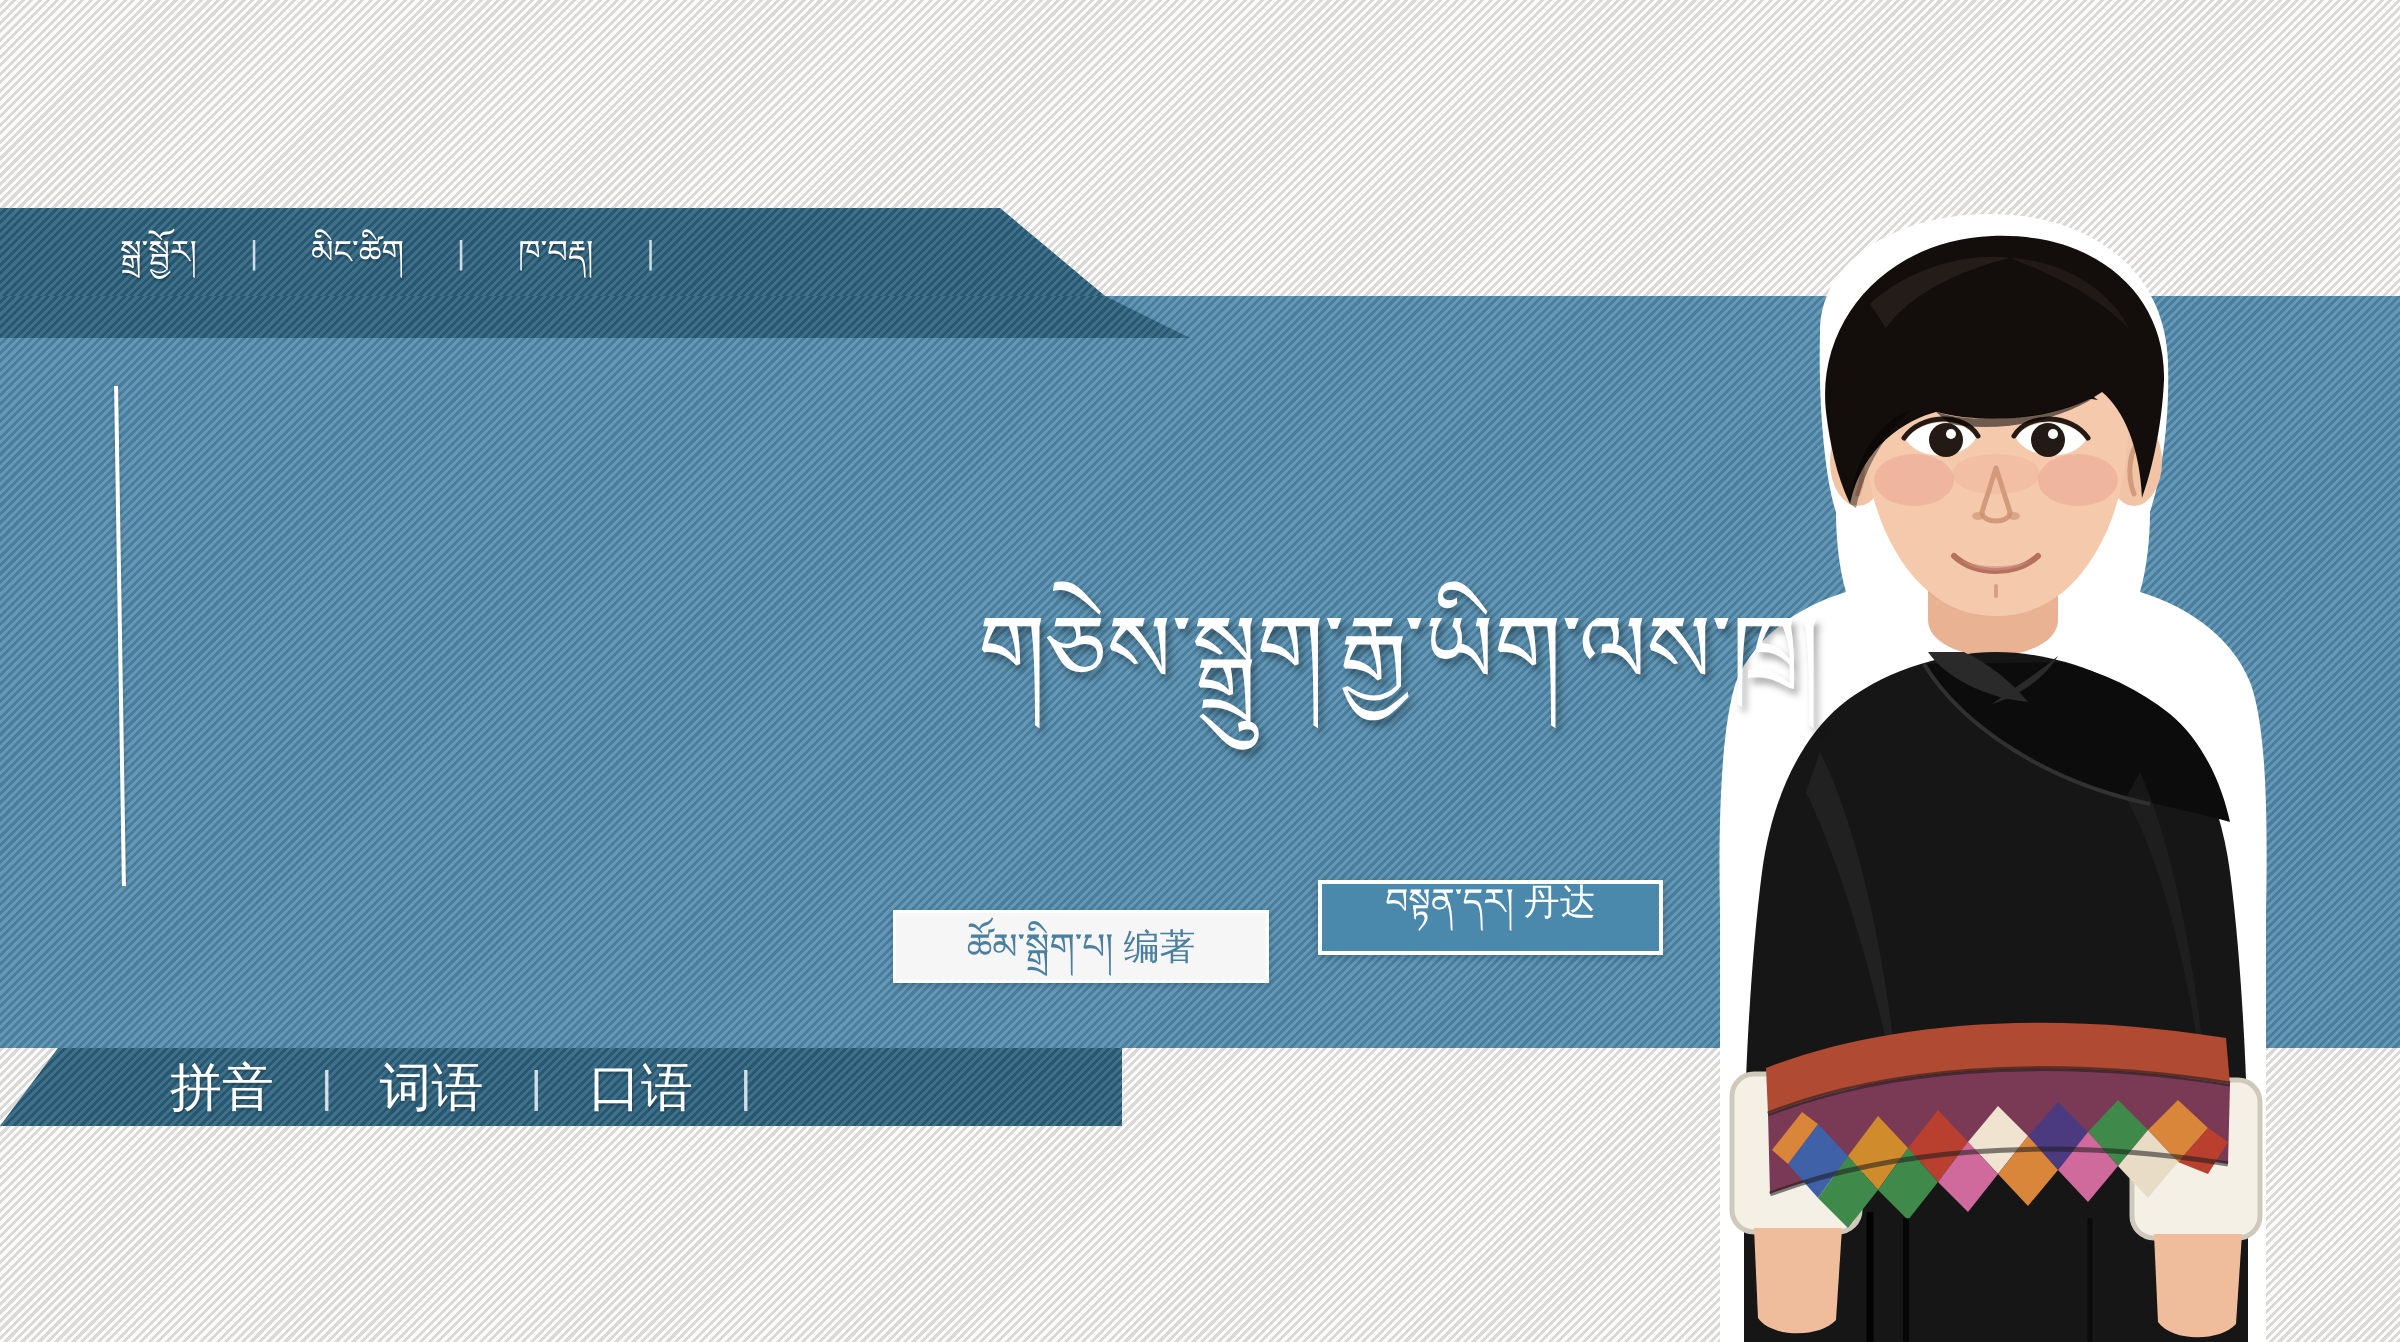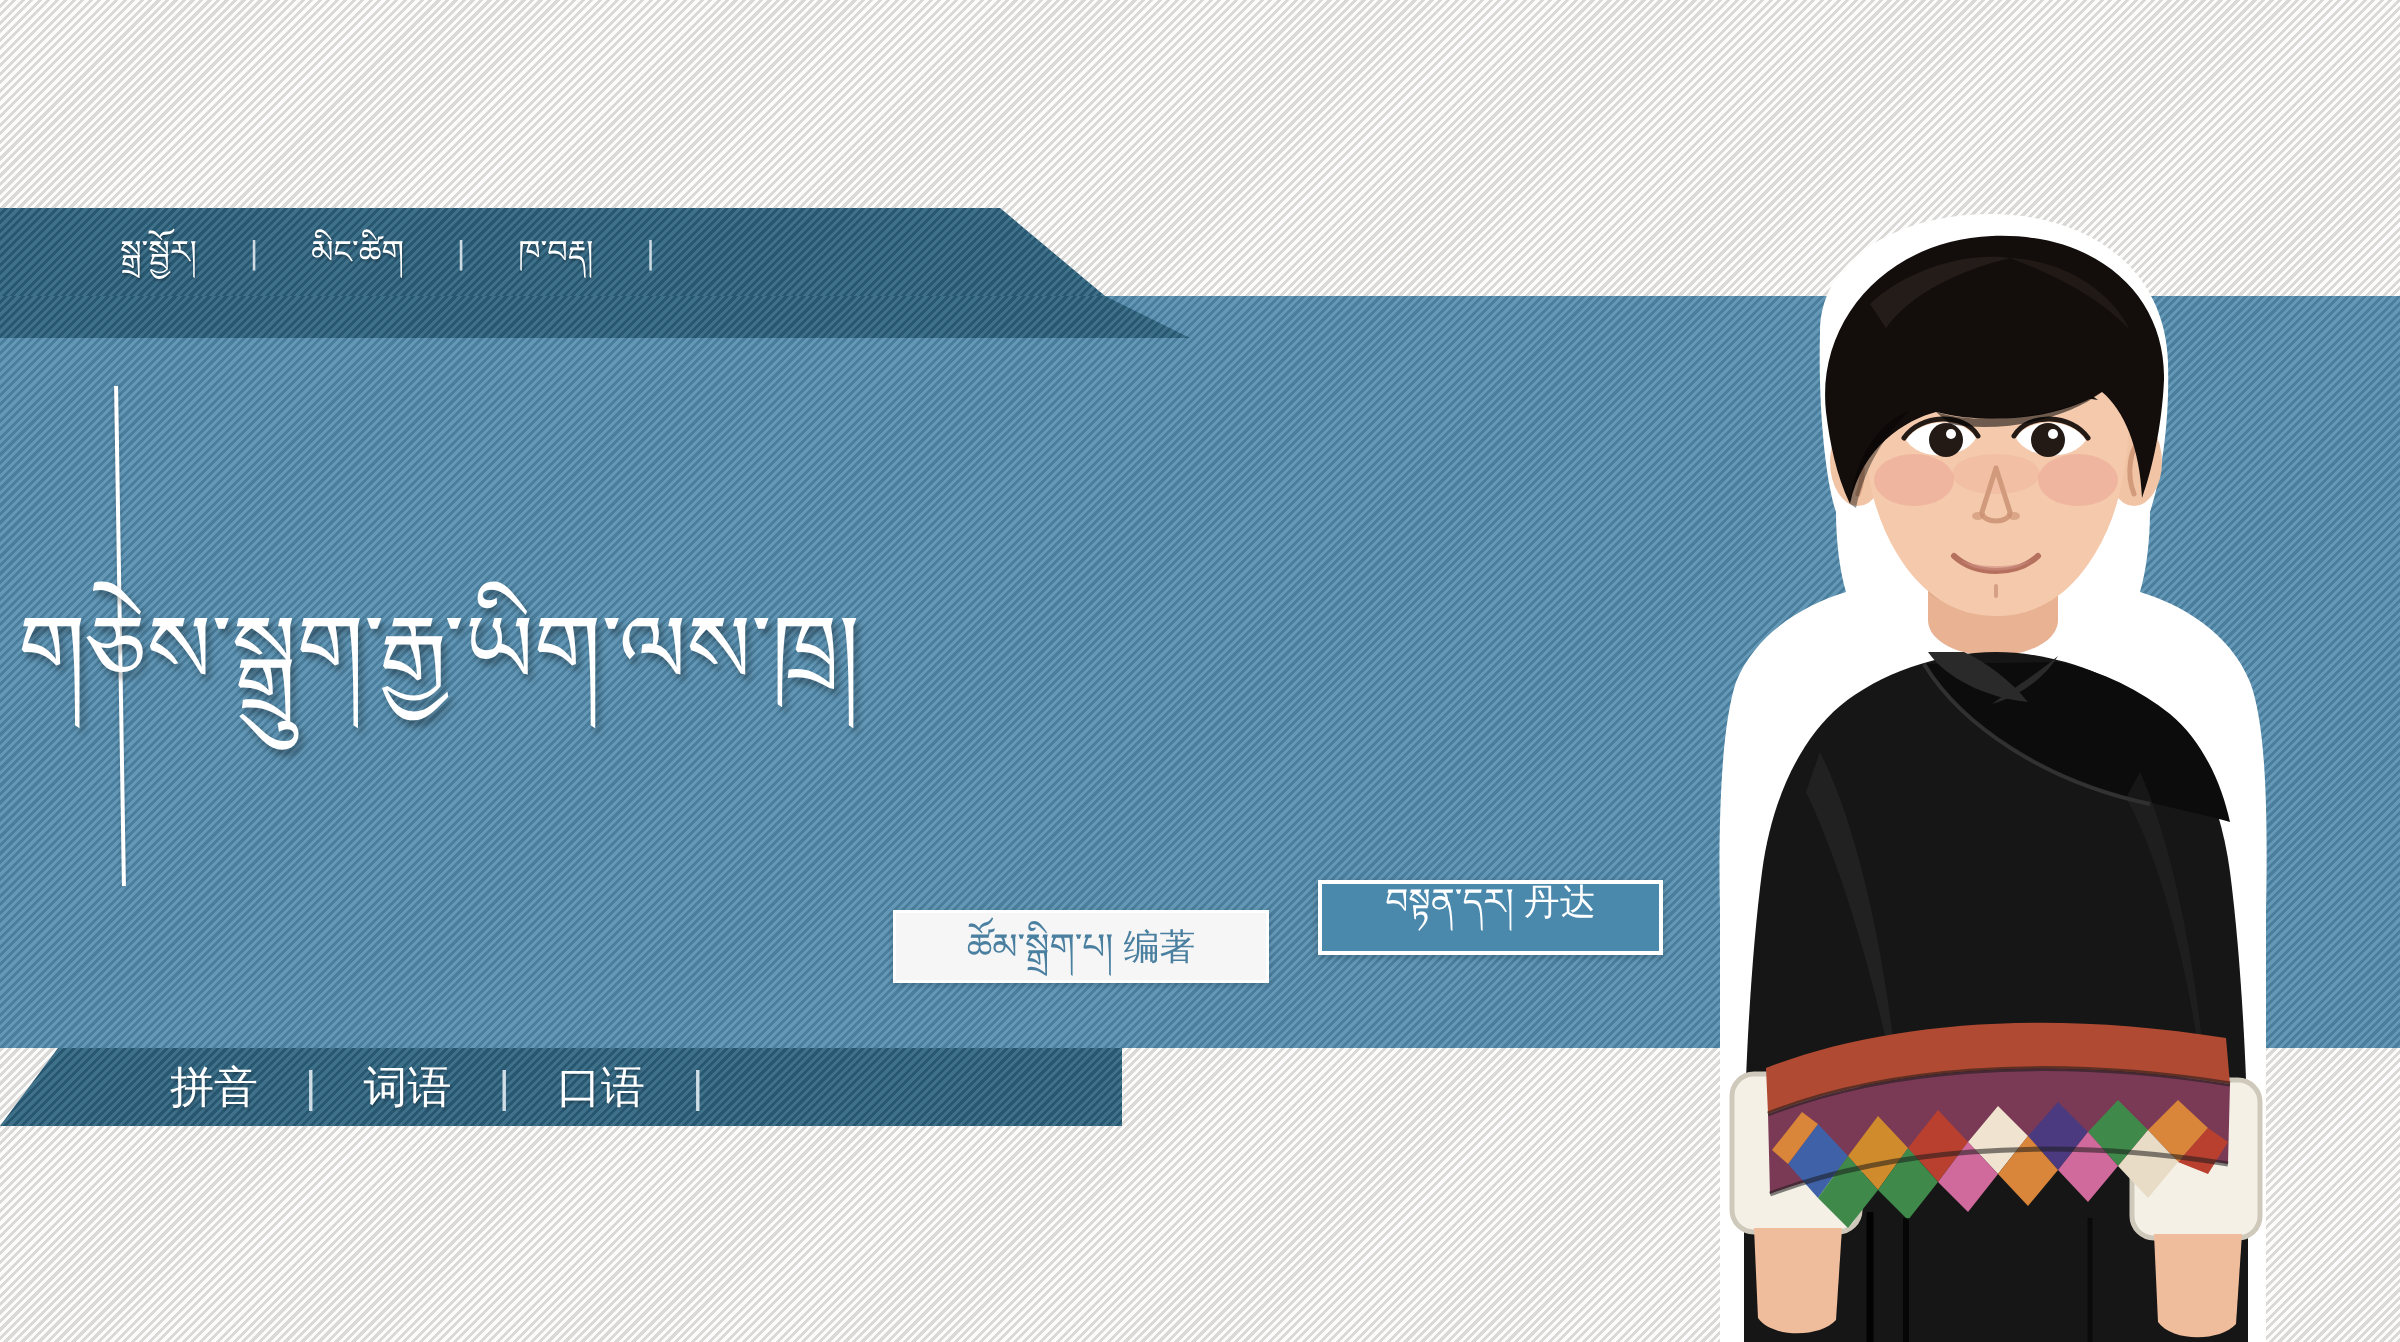--- a/index.html
+++ b/index.html
@@ -98,21 +98,21 @@
         rgba(0,0,0,0.12) 3px,
         rgba(0,0,0,0.12) 6px);
     clip-path: polygon(58px 0, 1122px 0, 1122px 78px, 0 78px);
     display: flex;
     align-items: center;
     padding-left: 170px;
     box-sizing: border-box;
   }
   .bnav-item {
     color: #ffffff;
-    font-size: 44px;
+    font-size: 52px;
     line-height: 1;
     white-space: nowrap;
     text-shadow: 1px 2px 3px rgba(0,0,0,0.30);
   }
   .bnav-sep {
     color: #e2ecf2;
     font-size: 40px;
     margin: 0 46px;
     opacity: 0.9;
   }
@@ -148,23 +148,22 @@
     line-height: 1;
     margin-left: 18px;
     letter-spacing: 4px;
     text-shadow: 3px 4px 5px rgba(0,0,0,0.35);
   }
 
   #subtitle-row {
     position: absolute;
     left: 0; top: 590px;
     width: 1820px;
-    text-align: left;
-    white-space: nowrap;
-    padding-left: 18px;
+    text-align: right;
+    white-space: nowrap;
   }
   .tib-subtitle {
     color: #ffffff;
     font-size: 96px;
     line-height: 1.25;
     text-shadow: 4px 6px 7px rgba(0,0,0,0.35);
   }
 
   
   #author-box {

